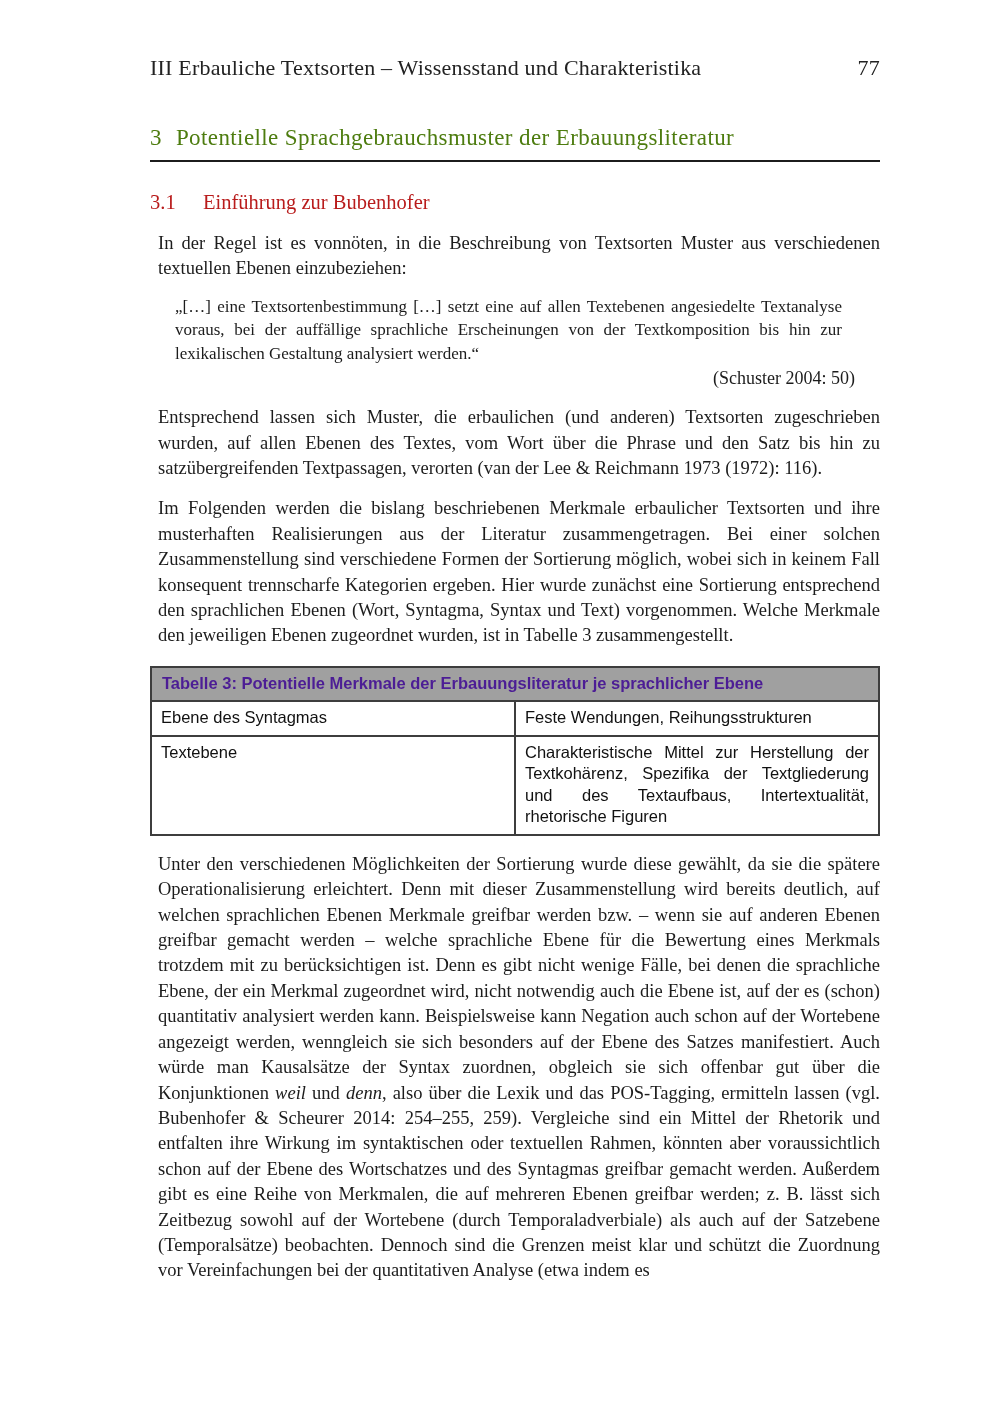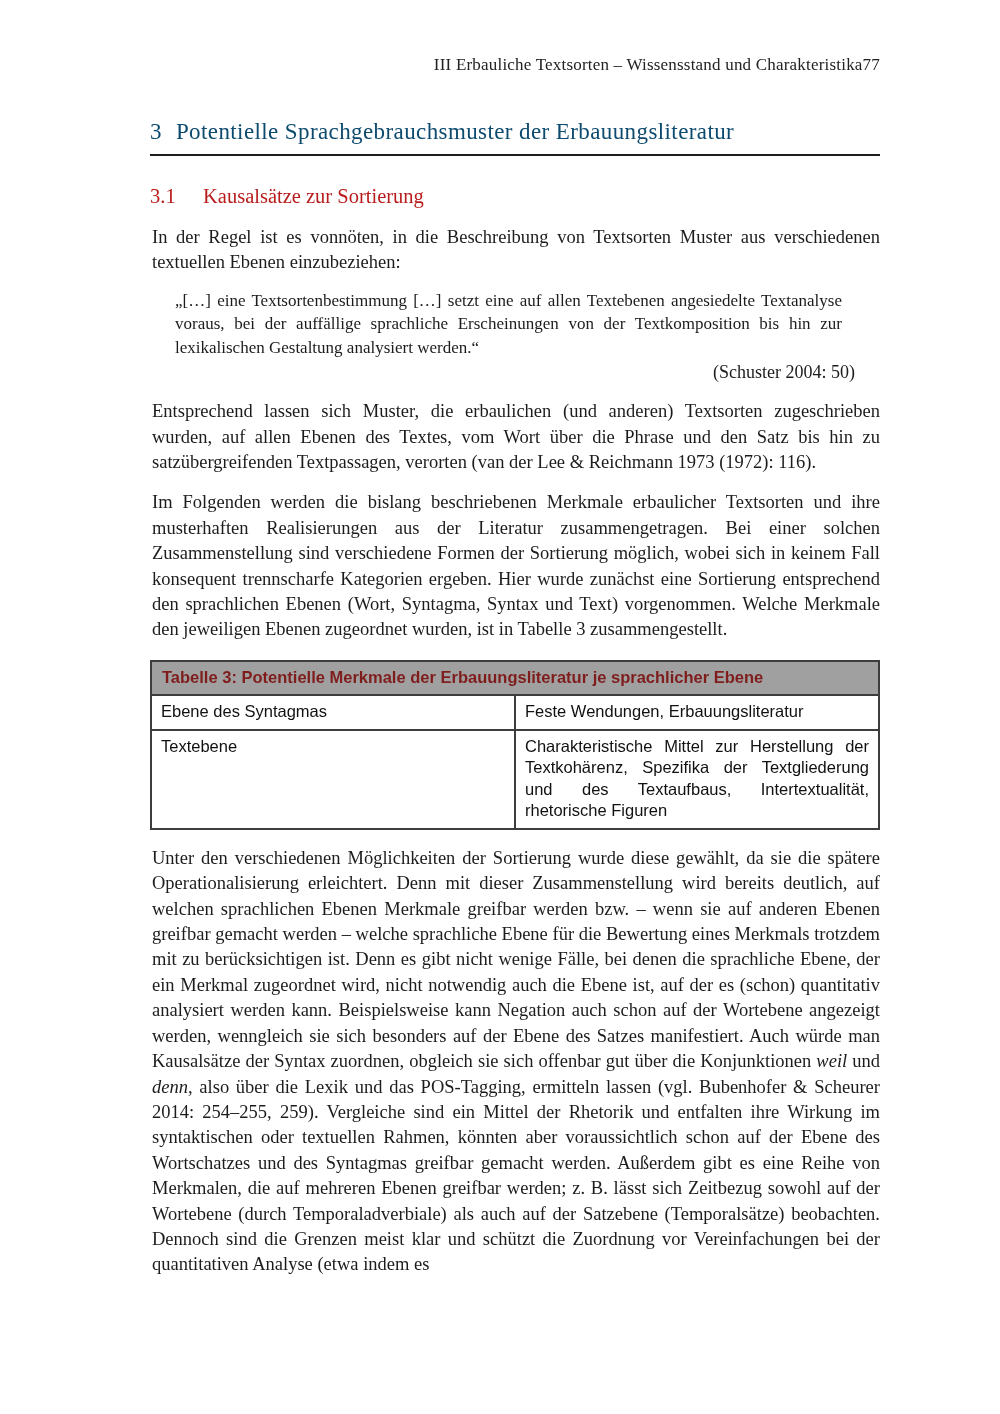--- a/index.html
+++ b/index.html
@@ -11,49 +11,49 @@
     background: #ffffff;
     box-sizing: border-box;
     padding: 55px 120px 40px 150px; 
     font-family: "Liberation Serif", "DejaVu Serif", serif;
     color: #1c1c1c;
     overflow: hidden;
   }
   
   .running-head {
     display: flex;
-    justify-content: flex-end;
+    justify-content: space-between;
     align-items: baseline;
-    font-size: 17px;
+    font-size: 22px;
     letter-spacing: 0.2px;
     color: #222222;
     font-family: Liberation Serif, serif;
   }
   
   .h1 {
     margin-top: 44px;
     padding-bottom: 9px;
     border-bottom: 2px solid #1c1c1c;
     font-size: 23px;
     letter-spacing: 0.4px;
-    color: #0c4a6e;
+    color: #4d7c0f;
     white-space: nowrap;
   }
   .h1 .num { margin-right: 14px; }
   
   .h2 {
     margin-top: 29px;
     font-size: 20.5px;
     color: #b91c1c;
     display: flex;
   }
   .h2 .num { width: 53px; flex: 0 0 53px; }
   
   .para {
-    margin: 15px 0 0 2px;
+    margin: 15px 0 0 8px;
     font-size: 18.5px;
     line-height: 25.4px;
     text-align: justify;
   }
   .para em { font-style: italic; }
   
   .blockquote {
     margin: 13px 38px 0 25px;
     font-size: 17px;
     line-height: 23.6px;
@@ -72,21 +72,21 @@
     border-collapse: collapse;
     font-family: "Liberation Sans", "DejaVu Sans", sans-serif;
     font-size: 16.5px;
     color: #111111;
     table-layout: fixed;
   }
   .tbl, .tbl td { border: 2px solid #3d3d3d; }
   .tbl td { padding: 5px 9px 6px 9px; vertical-align: top; line-height: 21.5px; }
   .tbl .caption-row td {
     background: #a0a0a0;
-    color: #7f1d1d;
+    color: #4c1d95;
     font-weight: bold;
     padding: 5px 9px 6px 10px;
   }
   .tbl .colhead-row td { background: #dcdcdc; }
   .tbl .col-ebene { width: 178px; }
   .tbl .justify { text-align: justify; }
 </style>
 </head>
 <body>
 
@@ -96,40 +96,40 @@
     <span>III Erbauliche Textsorten – Wissensstand und Charakteristika</span>
     <span>77</span>
   </div>
 
   <div class="h1">
     <span class="num">3</span><span>Potentielle Sprachgebrauchsmuster der Erbauungsliteratur</span>
   </div>
 
   <div class="h2">
     <span class="num">3.1</span>
-      <span>Kausalsätze zur Sortierung</span>
+      <span>Einführung zur Bubenhofer</span>
   </div>
 
   <p class="para" style="margin-top:17px">In der Regel ist es vonnöten, in die Beschreibung von Textsorten Muster aus verschiedenen textuellen Ebenen einzubeziehen:</p>
 
   <div class="blockquote">„[…] eine Textsortenbestimmung […] setzt eine auf allen Textebenen angesiedelte Textanalyse voraus, bei der auffällige sprachliche Erscheinungen von der Textkomposition bis hin zur lexikalischen Gestaltung analysiert werden.“</div>
   <div class="quote-citation">(Schuster 2004: 50)</div>
 
   <p class="para">Entsprechend lassen sich Muster, die erbaulichen (und anderen) Textsorten zugeschrieben wurden, auf allen Ebenen des Textes, vom Wort über die Phrase und den Satz bis hin zu satzübergreifenden Textpassagen, verorten (van der Lee &amp; Reichmann 1973 (1972): 116).</p>
 
   <p class="para">Im Folgenden werden die bislang beschriebenen Merkmale erbaulicher Textsorten und ihre musterhaften Realisierungen aus der Literatur zusammengetragen. Bei einer solchen Zusammenstellung sind verschiedene Formen der Sortierung möglich, wobei sich in keinem Fall konsequent trennscharfe Kategorien ergeben. Hier wurde zunächst eine Sortierung entsprechend den sprachlichen Ebenen (Wort, Syntagma, Syntax und Text) vorgenommen. Welche Merkmale den jeweiligen Ebenen zugeordnet wurden, ist in Tabelle 3 zusammengestellt.</p>
 
   <table class="tbl">
     <tbody>
       <tr class="caption-row">
         <td colspan="2">Tabelle 3: Potentielle Merkmale der Erbauungsliteratur je sprachlicher Ebene</td>
       </tr>
       <tr>
         <td class="col-ebene">Ebene des Syntagmas</td>
-        <td>Feste Wendungen, Erbauungsliteratur</td>
+        <td>Feste Wendungen, Reihungsstrukturen</td>
       </tr>
       <tr>
         <td class="col-ebene">Textebene</td>
         <td class="justify">Charakteristische Mittel zur Herstellung der Textkohärenz, Spezifika der Textgliederung und des Textaufbaus, Intertextualität, rhetorische Figuren</td>
       </tr>
     </tbody>
   </table>
 
   <p class="para" style="margin-top:16px"><span>Unter den verschiedenen Möglichkeiten der Sortierung wurde diese gewählt, da sie die spätere Operationalisierung erleichtert. Denn mit dieser Zusammenstellung wird bereits deutlich, auf welchen sprachlichen Ebenen Merkmale greifbar werden bzw. – wenn sie auf anderen Ebenen greifbar gemacht werden – welche sprachliche Ebene für die Bewertung eines Merkmals trotzdem mit zu berücksichtigen ist. Denn es gibt nicht wenige Fälle, bei denen die sprachliche Ebene, der ein Merkmal zugeordnet wird, nicht notwendig auch die Ebene ist, auf der es (schon) quantitativ analysiert werden kann. Beispielsweise kann Negation auch schon auf der Wortebene angezeigt werden, wenngleich sie sich besonders auf der Ebene des Satzes manifestiert. Auch würde man Kausalsätze der Syntax zuordnen, obgleich sie sich offenbar gut über die Konjunktionen </span><em>weil</em><span> und </span><em>denn</em><span>, also über die Lexik und das POS-Tagging, ermitteln lassen (vgl. Bubenhofer &amp; Scheurer 2014: 254–255, 259). Vergleiche sind ein Mittel der Rhetorik und entfalten ihre Wirkung im syntaktischen oder textuellen Rahmen, könnten aber voraussichtlich schon auf der Ebene des Wortschatzes und des Syntagmas greifbar gemacht werden. Außerdem gibt es eine Reihe von Merkmalen, die auf mehreren Ebenen greifbar werden; z. B. lässt sich Zeitbezug sowohl auf der Wortebene (durch Temporaladverbiale) als auch auf der Satzebene (Temporalsätze) beobachten. Dennoch sind die Grenzen meist klar und schützt die Zuordnung vor Vereinfachungen bei der quantitativen Analyse (etwa indem es</span></p>
 

